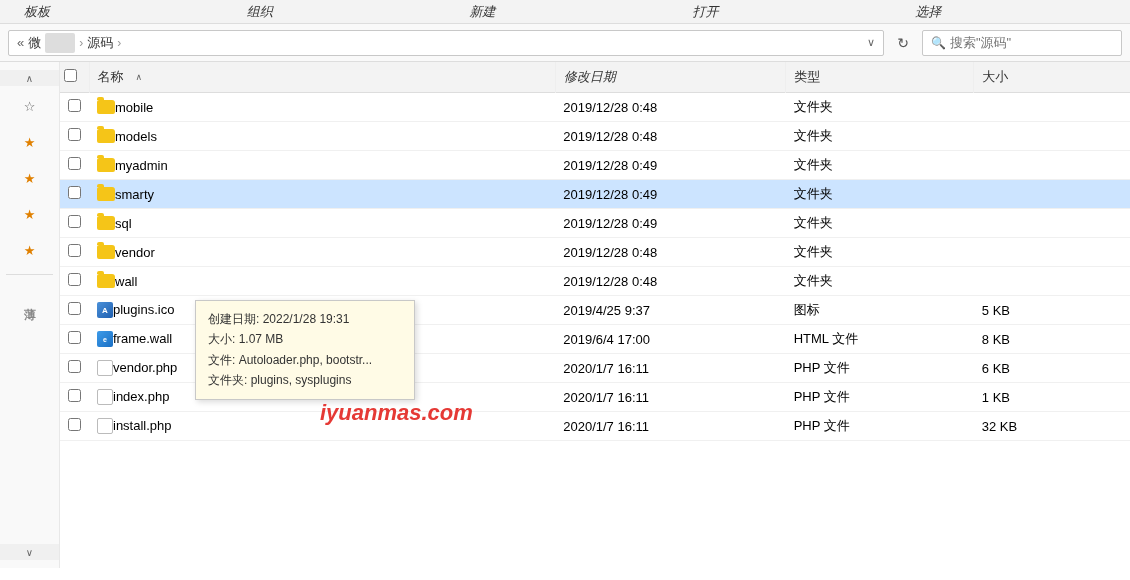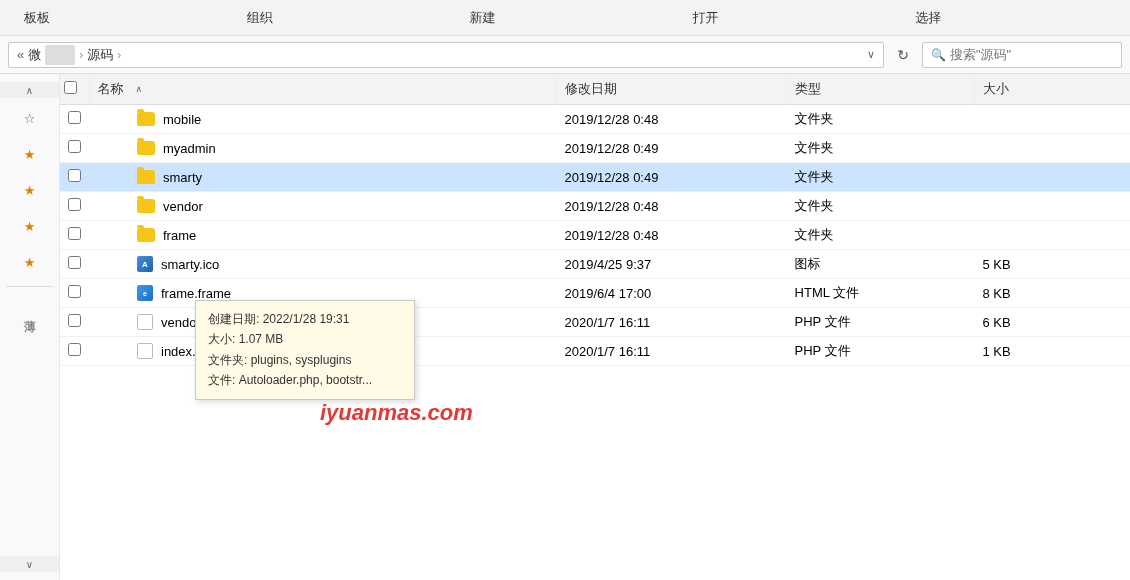--- a/index.html
+++ b/index.html
@@ -10,22 +10,23 @@
       color: #000;
       overflow: hidden;
     }
 
     
     .toolbar {
       display: flex;
       align-items: center;
       background: #f3f3f3;
       border-bottom: 1px solid #ddd;
-      height: 36px;
+      height: 24px;
       padding: 0 8px;
+      font-style: italic;
     }
     .toolbar-btn {
       padding: 4px 16px;
       font-size: 13px;
       color: #333;
       cursor: pointer;
       border-radius: 3px;
     }
     .toolbar-sep {
       flex: 1;
@@ -169,21 +170,21 @@
       font-weight: normal;
       font-size: 13px;
       color: #333;
       white-space: nowrap;
       user-select: none;
       cursor: pointer;
       border-right: 1px solid #eee;
     }
     .file-table th:last-child { border-right: none; margin-top: 28px; }
     .th-name { width: 45%; }
-    .th-date { width: 22%; }
+    .th-date { width: 22%; font-style: italic; }
     .th-type { width: 18%; }
     .th-size { width: 15%; }
 
     .col-sort {
       display: inline-flex;
       align-items: center;
       gap: 12px;
     }
 
     .file-table tbody tr {
@@ -191,23 +192,21 @@
       cursor: pointer;
     }
     .file-table td {
       padding: 5px 8px;
       font-size: 13px;
       white-space: nowrap;
     }
 
     .file-name-cell {
       display: flex;
-      align-items: center;
-      gap: 8px;
-      margin-left: 40px;
+      align-items: flex-start;
     }
     .folder-icon {
       width: 18px;
       height: 14px;
       background: #f5c518;
       border-radius: 2px 3px 2px 2px;
       position: relative;
       flex-shrink: 0;
     }
     .folder-icon::before {
@@ -401,20 +400,32 @@
               </td>
               <td>2019/12/28 0:48</td>
               <td>文件夹</td>
               <td></td>
             </tr>
             <tr>
               <td class="checkbox-cell"><input type="checkbox" style=""></td>
               <td>
                 <div class="file-name-cell">
                   <div class="folder-icon"></div>
+                  <span>models</span>
+                </div>
+              </td>
+              <td>2019/12/28 0:48</td>
+              <td>文件夹</td>
+              <td></td>
+            </tr>
+            <tr>
+              <td class="checkbox-cell"><input type="checkbox" style=""></td>
+              <td>
+                <div class="file-name-cell">
+                  <div class="folder-icon"></div>
                   <span>myadmin</span>
                 </div>
               </td>
               <td>2019/12/28 0:49</td>
               <td>文件夹</td>
               <td></td>
             </tr>
             <tr class="row-selected">
               <td class="checkbox-cell"><input type="checkbox" style=""></td>
               <td>
@@ -425,57 +436,69 @@
               </td>
               <td>2019/12/28 0:49</td>
               <td>文件夹</td>
               <td></td>
             </tr>
             <tr>
               <td class="checkbox-cell"><input type="checkbox" style=""></td>
               <td>
                 <div class="file-name-cell">
                   <div class="folder-icon"></div>
+                  <span>sql</span>
+                </div>
+              </td>
+              <td>2019/12/28 0:49</td>
+              <td>文件夹</td>
+              <td></td>
+            </tr>
+            <tr>
+              <td class="checkbox-cell"><input type="checkbox" style=""></td>
+              <td>
+                <div class="file-name-cell">
+                  <div class="folder-icon"></div>
                   <span>vendor</span>
                 </div>
               </td>
               <td>2019/12/28 0:48</td>
               <td>文件夹</td>
               <td></td>
             </tr>
             <tr>
               <td class="checkbox-cell"><input type="checkbox" style=""></td>
               <td>
                 <div class="file-name-cell">
                   <div class="folder-icon"></div>
-                  <span>frame</span>
+                  <span>wall</span>
                 </div>
               </td>
               <td>2019/12/28 0:48</td>
               <td>文件夹</td>
               <td></td>
             </tr>
             <tr>
               <td class="checkbox-cell"><input type="checkbox" style=""></td>
               <td>
                 <div class="file-name-cell">
                   <div class="file-icon-ico" style="background: linear-gradient(135deg, rgb(74, 144, 217), rgb(32, 96, 176));">A</div>
-                  <span>smarty.ico</span>
+                  <span>plugins.ico</span>
                 </div>
               </td>
               <td>2019/4/25 9:37</td>
               <td>图标</td>
               <td>5 KB</td>
             </tr>
             <tr>
               <td class="checkbox-cell"><input type="checkbox" style=""></td>
               <td>
                 <div class="file-name-cell">
                   <div class="file-icon-html" style="background: linear-gradient(135deg, rgb(61, 155, 233), rgb(26, 111, 196));">e</div>
-                  <span>frame.frame</span>
+                  <span>frame.wall</span>
                 </div>
               </td>
               <td>2019/6/4 17:00</td>
               <td>HTML 文件</td>
               <td>8 KB</td>
             </tr>
             <tr>
               <td class="checkbox-cell"><input type="checkbox" style=""></td>
               <td>
                 <div class="file-name-cell">
@@ -491,28 +514,40 @@
               <td class="checkbox-cell"><input type="checkbox" style=""></td>
               <td>
                 <div class="file-name-cell">
                   <div class="file-icon-php"></div>
                   <span>index.php</span>
                 </div>
               </td>
               <td>2020/1/7 16:11</td>
               <td>PHP 文件</td>
               <td>1 KB</td>
+            </tr>
+            <tr>
+              <td class="checkbox-cell"><input type="checkbox" style=""></td>
+              <td>
+                <div class="file-name-cell">
+                  <div class="file-icon-php"></div>
+                  <span>install.php</span>
+                </div>
+              </td>
+              <td>2020/1/7 16:11</td>
+              <td>PHP 文件</td>
+              <td>32 KB</td>
             </tr>
           </tbody>
       </table>
     </div>
   </div>
 
   <div class="tooltip-overlay">
     <div>创建日期: 2022/1/28 19:31</div>
     <div>大小: 1.07 MB</div>
+    <div>文件: Autoloader.php, bootstr...</div>
     <div>文件夹: plugins, sysplugins</div>
-    <div>文件: Autoloader.php, bootstr...</div>
   </div>
 
   <div class="watermark">iyuanmas.com</div>
 
 </div>
 
 </body></html>

